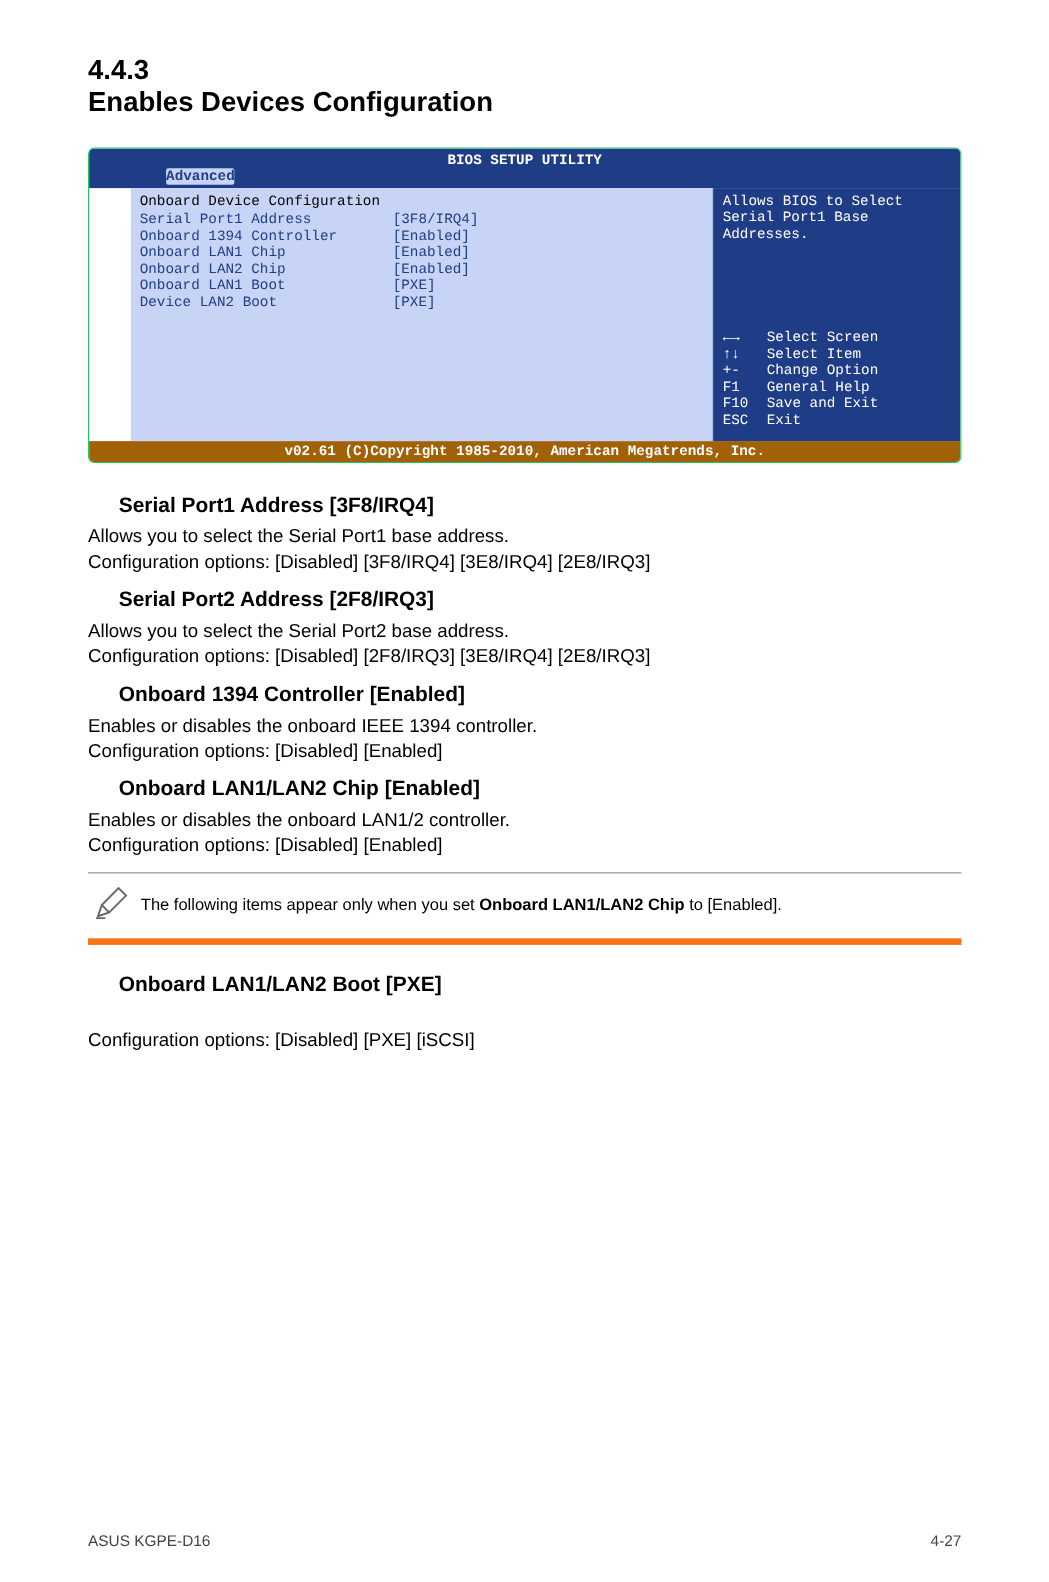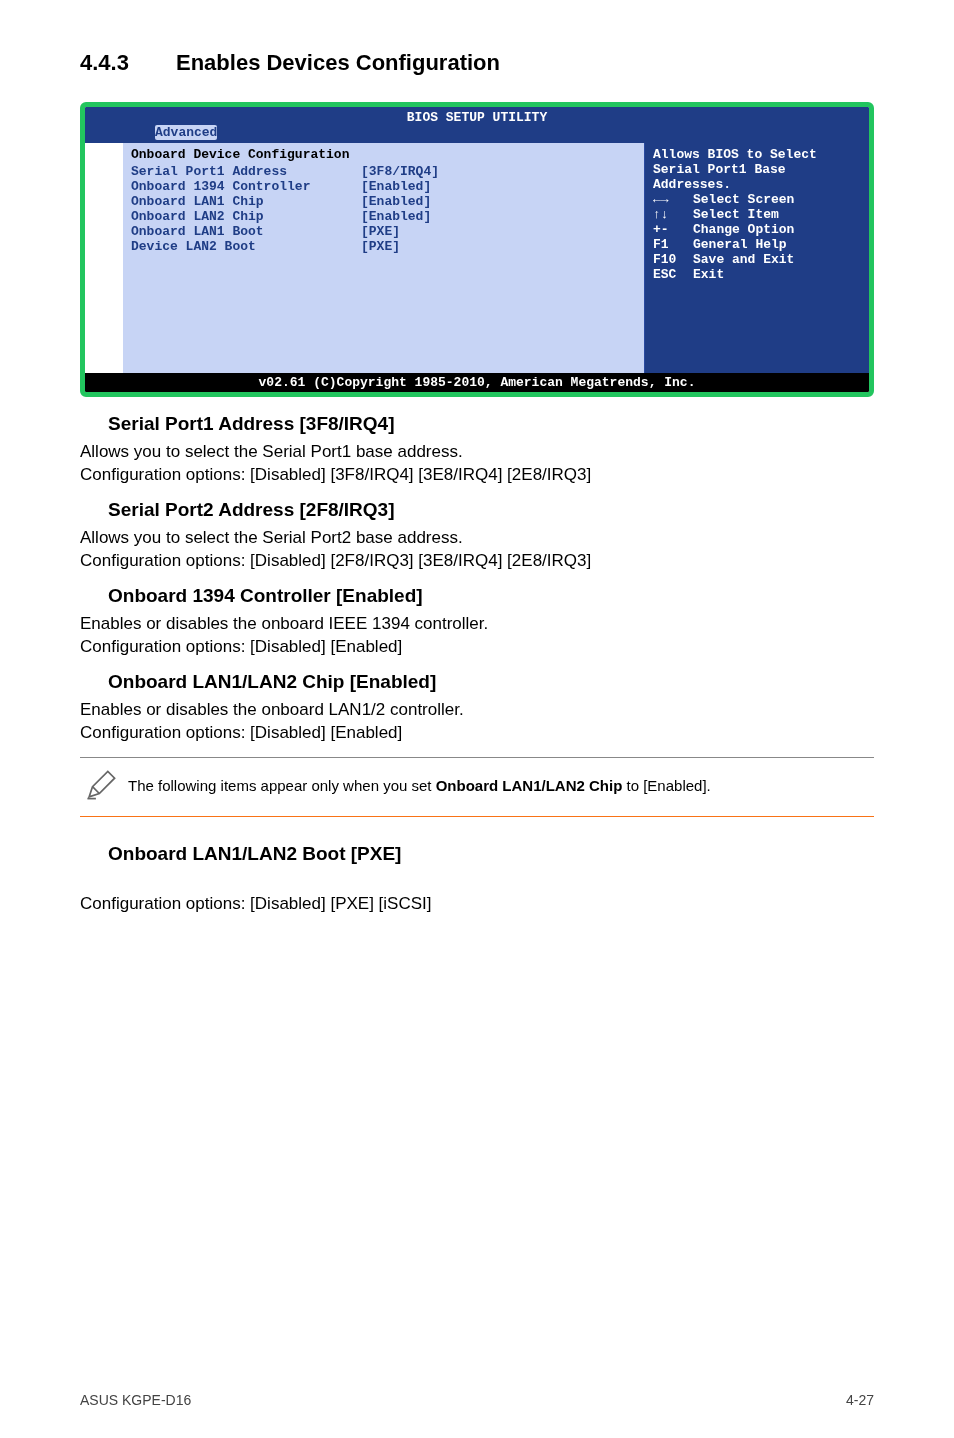--- a/index.html
+++ b/index.html
@@ -11,33 +11,34 @@
   }
   .page {
     width: 954px;
     min-height: 1438px;
     margin: 0 auto;
     padding: 50px 80px 30px 80px;
     box-sizing: border-box;
     position: relative;
   }
   .section-title {
-    font-size: 22px;
+    font-size: 25px;
     font-weight: bold;
     display: flex;
     margin-bottom: 26px;
+    flex-direction: column;
   }
   .section-num {
     width: 96px;
   }
   .bios-box {
-    border: 5px solid #22c55e;
+    border: 1px solid #22c55e;
     border-radius: 6px;
     overflow: hidden;
-    margin-bottom: 16px;
+    margin-bottom: 28px;
   }
   .bios-header {
     background: #1f3d86;
     color: #ffffff;
     font-family: "Courier New", monospace;
     font-size: 13px;
     font-weight: bold;
     padding: 3px 0;
   }
   .bios-header .row1 {
@@ -50,21 +51,21 @@
   .bios-header .tab {
     background: #c7d4f5;
     color: #1f3d86;
     padding: 0 0;
     border-radius: 2px;
   }
   .bios-body {
     display: flex;
     font-family: "Courier New", monospace;
     font-size: 13px;
-    font-weight: bold;
+    font-weight: normal;
     min-height: 230px;
     padding-left: 38px;
   }
   .bios-left {
     flex: 1;
     background: #c7d4f5;
     color: #1f3d86;
     padding: 4px 8px;
     border-right: 1px solid #2a4aa0;
   }
@@ -78,34 +79,35 @@
   .bios-left .row .key {
     width: 230px;
   }
   .bios-right {
     width: 208px;
     background: #1f3d86;
     color: #ffffff;
     padding: 4px 8px;
     display: flex;
     flex-direction: column;
+    justify-content: space-between;
   }
   .help-block {
   }
   .keys-block {
     margin-bottom: 8px;
   }
   .keys-block .row {
     display: flex;
   }
   .keys-block .row .kb {
     width: 40px;
   }
   .bios-footer {
-    background: #000000;
+    background: #a16207;
     color: #ffffff;
     font-family: "Courier New", monospace;
     font-size: 13px;
     font-weight: bold;
     text-align: center;
     padding: 2px 0;
   }
   .sub-heading {
     font-size: 19px;
     font-weight: bold;
@@ -115,21 +117,21 @@
   }
   .body-text {
     font-size: 17px;
     line-height: 1.35;
     margin-bottom: 12px;
   }
   .note-box {
     display: flex;
     align-items: center;
     border-top: 1px solid #888;
-    border-bottom: 1px solid #f97316;
+    border-bottom: 6px solid #f97316;
     padding: 10px 0;
     margin: 6px 0 26px 0;
   }
   .note-icon {
     width: 44px;
     flex-shrink: 0;
     margin-left: 4px;
   }
   .note-text {
     font-size: 15px;

